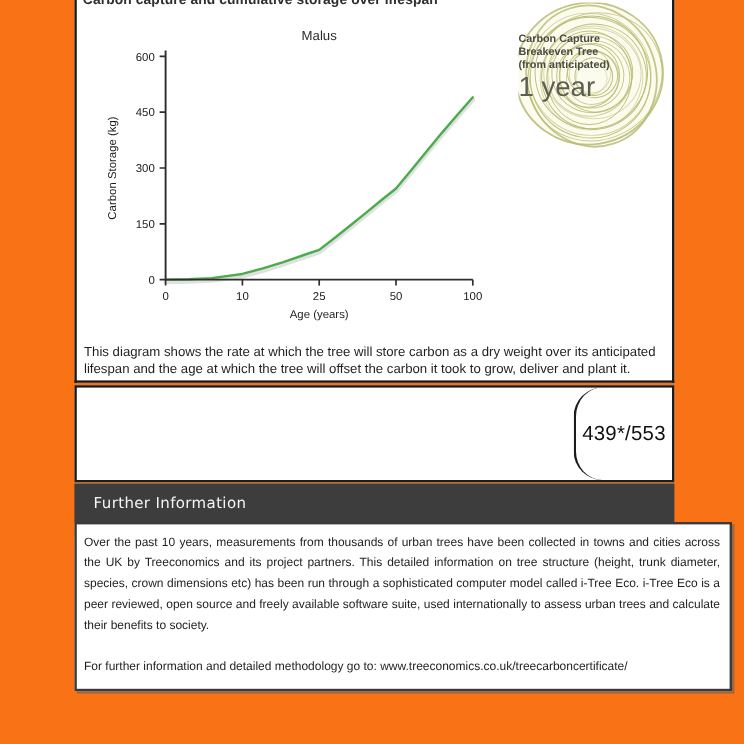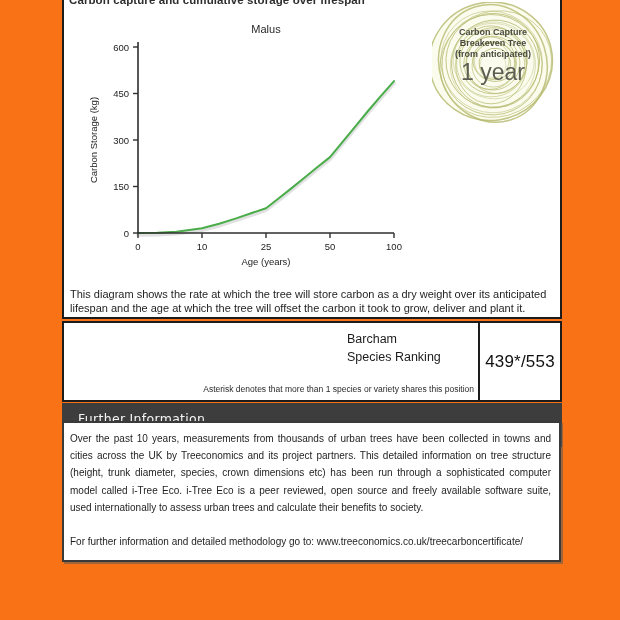--- a/index.html
+++ b/index.html
@@ -18,21 +18,21 @@
   }
   .section-title {
     position:absolute; top:-4px; left:5px;
     font-size:11.5px; font-weight:bold; color:#2e2e2e; letter-spacing:.1px;
     white-space:nowrap;
   }
   .chart-svg { position:absolute; left:0; top:2px; width:500px; height:280px; }
   .badge { position:absolute; left:368px; top:4px; width:122px; height:122px; }
   .badge svg { position:absolute; left:0; top:0; }
   .badge-text {
-    position:absolute; left:0; top:25px; width:122px; text-align:center;
+    position:absolute; left:0; top:25px; width:122px; 
     font-size:9px; font-weight:bold; color:#4a4a40; line-height:11px;
   }
   .badge-value { font-size:23px; font-weight:400; color:#5d5d52; line-height:24px; }
   .chart-desc {
     position:absolute; left:6px; top:290px; width:490px;
     font-size:11px; line-height:13.5px; color:#1f1f1f;
   }
   
   .ranking-section {
     position:absolute; left:62px; top:321px; width:500px; height:81px;
@@ -43,32 +43,32 @@
     position:absolute; left:283px; top:7px;
     font-size:12.5px; line-height:18px; color:#1c1c1c; text-align:left;
   }
   .ranking-note {
     position:absolute; right:4px; bottom:6px;
     font-size:8.5px; color:#2a2a2a; white-space:nowrap;
   }
   .ranking-value {
     width:82px; border-left:2px solid #1c1c1c;
     display:flex; align-items:center; justify-content:center;
-    font-size:17px; color:#111; letter-spacing:.2px;
+    font-size:17px; color:#111; letter-spacing:.2px;border-radius:24px;
   }
   
   .fi-header {
     position:absolute; left:62px; top:403px; width:500px; height:44px;
     background:#3d3d3d; color:#f5f5f5;
     font-family:"DejaVu Sans","Liberation Sans",sans-serif;
     font-size:12.5px; padding:8px 0 0 16px; letter-spacing:.3px;
   }
   
   .fi-body {
-    position:absolute; left:62px; top:421px; width:499px; height:141px;
+    position:absolute; left:62px; top:435px; width:548px; height:141px;
     background:#fff; border:2px solid #3a3a3a;
     box-shadow:2px 2px 0 rgba(90,90,90,.55);
     padding:7px 8px 0 6px;
   }
   .fi-paragraph {
     font-size:10px; line-height:17.2px; color:#1e1e1e; text-align:justify;
   }
   .fi-link { margin-top:20px; font-size:10px; color:#1e1e1e; }
 </style>
 </head>
@@ -138,25 +138,20 @@
         <div>(from anticipated)</div>
         <div class="badge-value">1 year</div>
       </div>
     </div>
 
     <p class="chart-desc">This diagram shows the rate at which the tree will store carbon as a dry weight over its anticipated lifespan and the age at which the tree will offset the carbon it took to grow, deliver and plant it.</p>
   </section>
 
   <section class="ranking-section">
     <div class="ranking-left">
-      <div class="ranking-label">
-        <span>Barcham</span><br>
-        <span>Species Ranking</span>
-      </div>
-      <div class="ranking-note">Asterisk denotes that more than 1 species or variety shares this position</div>
     </div>
     <div class="ranking-value">439*/553</div>
   </section>
 
   <div class="fi-header">Further Information</div>
 
   <section class="fi-body">
     <p class="fi-paragraph">Over the past 10 years, measurements from thousands of urban trees have been collected in towns and cities across the UK by Treeconomics and its project partners. This detailed information on tree structure (height, trunk diameter, species, crown dimensions etc) has been run through a sophisticated computer model called i-Tree Eco. i-Tree Eco is a peer reviewed, open source and freely available software suite, used internationally to assess urban trees and calculate their benefits to society.</p>
     <p class="fi-link">For further information and detailed methodology go to: www.treeconomics.co.uk/treecarboncertificate/</p>
   </section>

